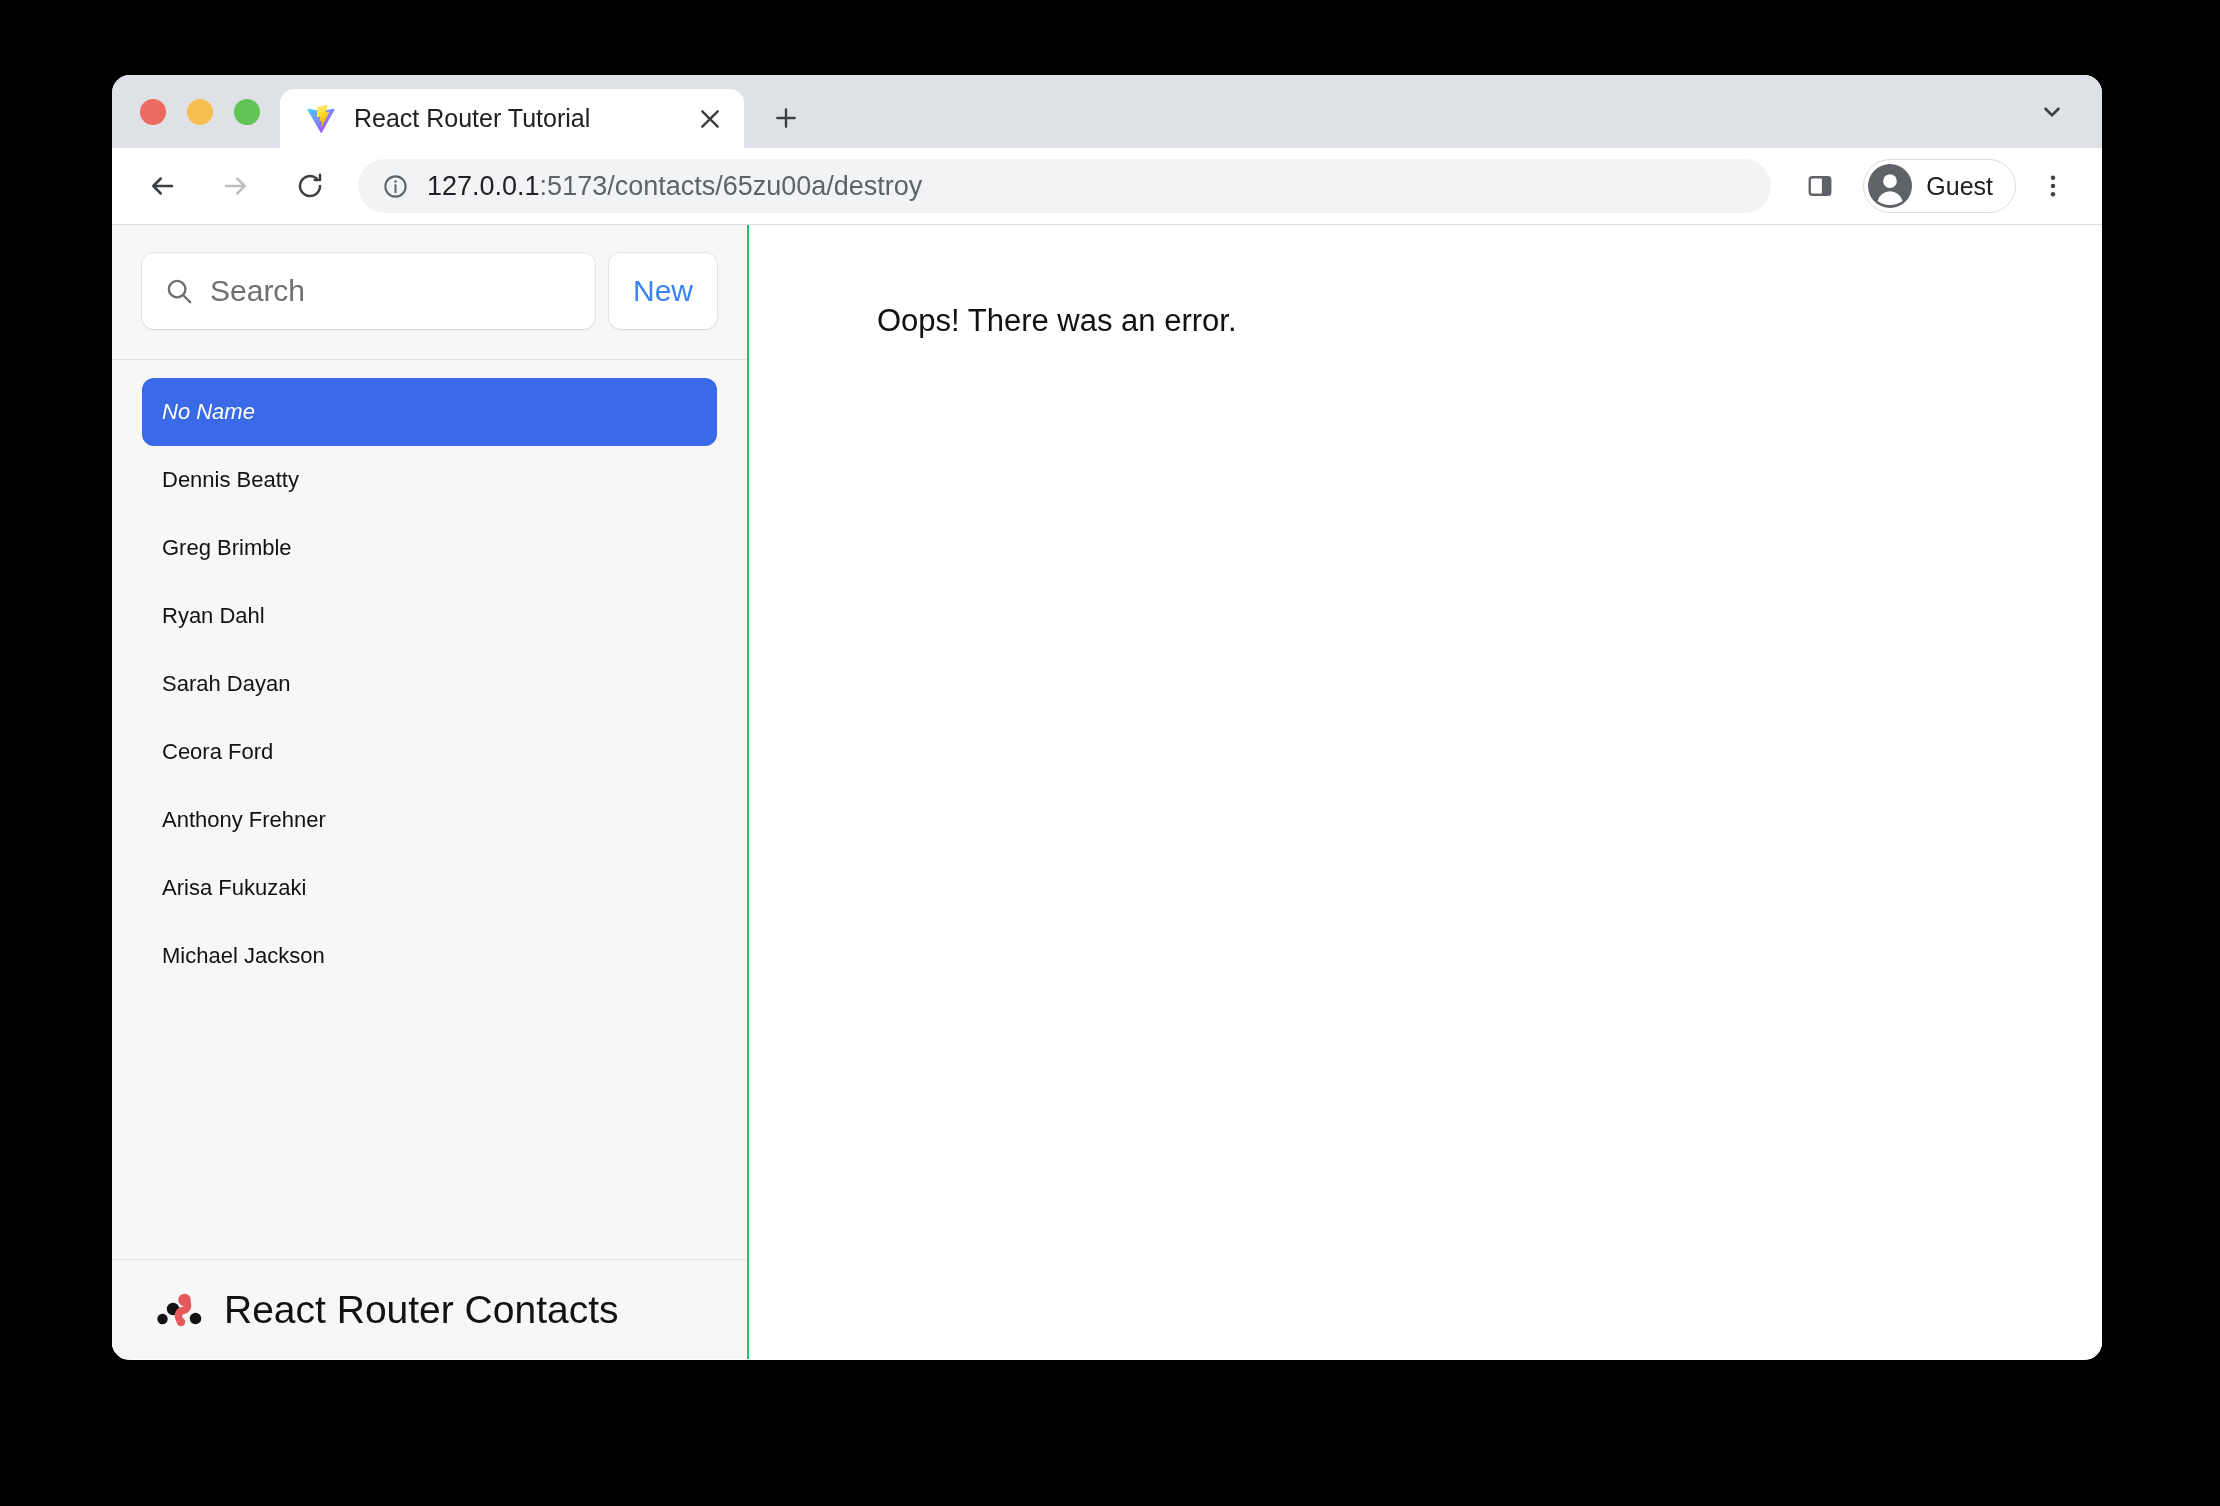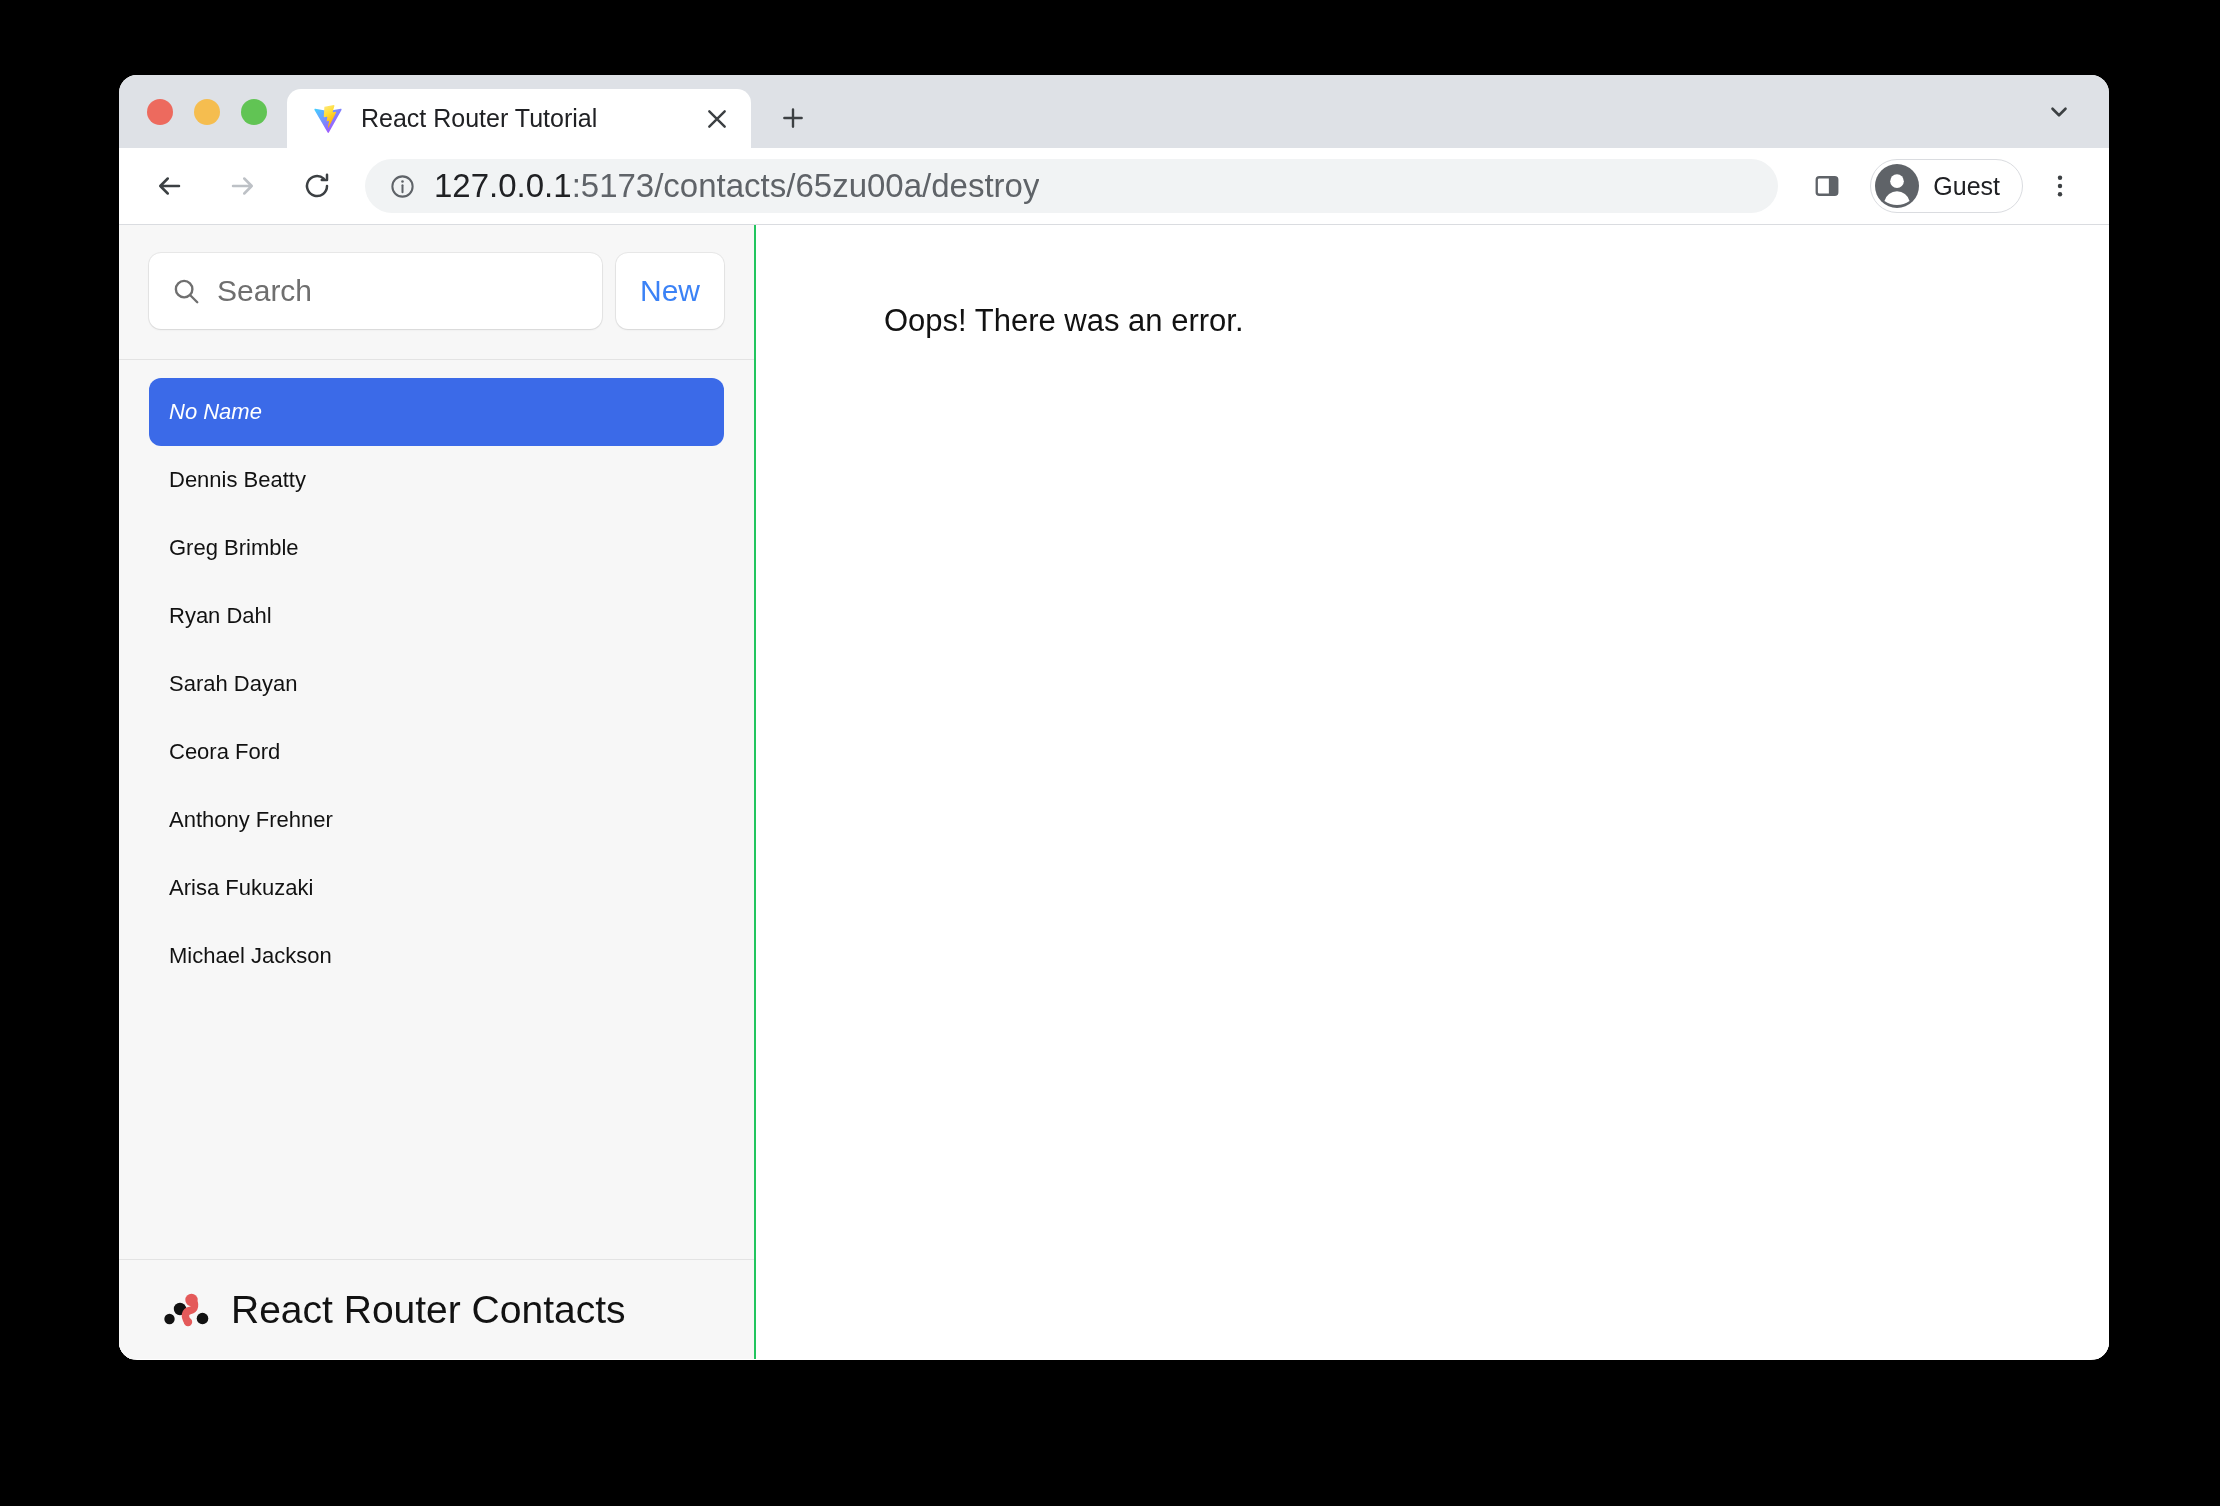--- a/index.html
+++ b/index.html
@@ -8,21 +8,21 @@
     width: 2220px;
     height: 1506px;
     background: #000000;
     font-family: "Liberation Sans", sans-serif;
     overflow: hidden;
   }
 
   
   #browser-window {
     position: absolute;
-    left: 119px;
+    left: 112px;
     top: 75px;
     width: 1990px;
     height: 1285px;
     border-radius: 18px;
     overflow: hidden;
     background: #ffffff;
     box-shadow: 0 8px 40px rgba(0,0,0,0.35);
   }
 
   
@@ -123,21 +123,21 @@
     height: 54px;
     background: #f1f3f4;
     border-radius: 27px;
     display: flex;
     align-items: center;
     padding: 0 24px;
     min-width: 0;
   }
   #site-info-icon { width: 27px; height: 27px; flex: none; margin-right: 18px; }
   #omnibox-url {
-    font-size: 33px;
+    font-size: 27px;
     color: #5f6368;
     white-space: nowrap;
     overflow: hidden;
   }
   #omnibox-url .url-host { color: #202124; }
 
   #side-panel-button {
     width: 54px; height: 54px;
     margin-left: 22px;
     display: flex; align-items: center; justify-content: center;

